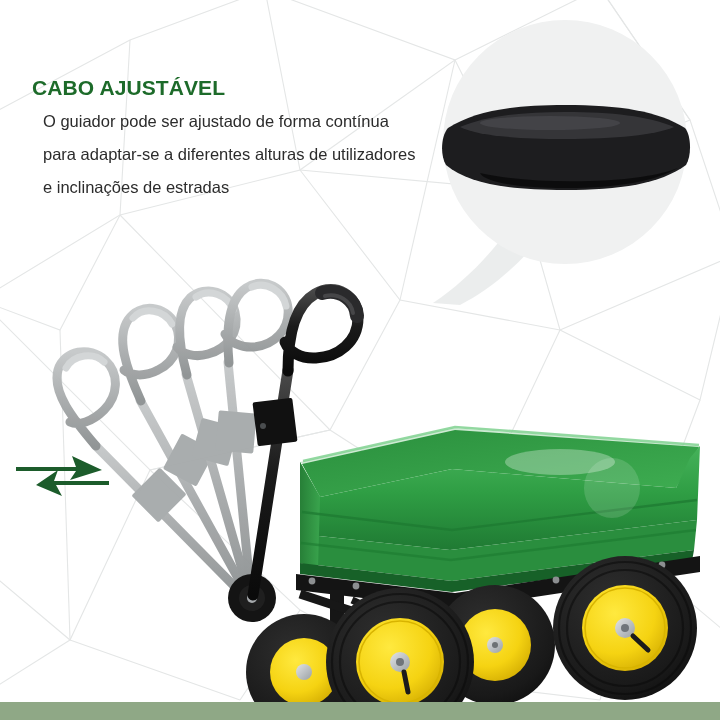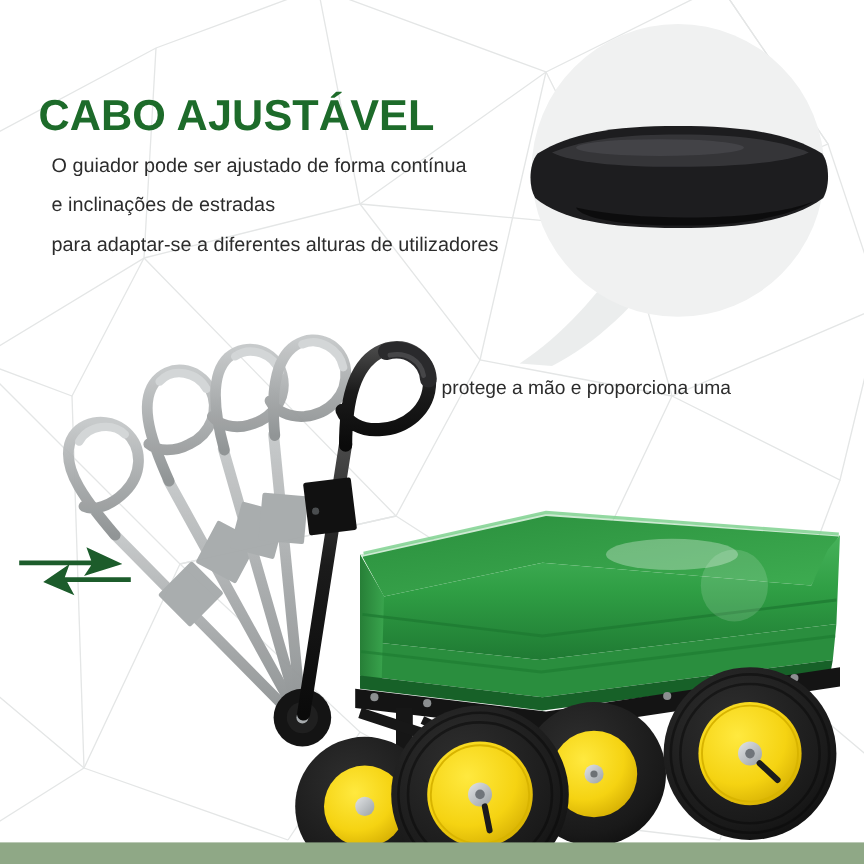--- a/index.html
+++ b/index.html
@@ -24,21 +24,21 @@
   .txt-block{position:absolute;z-index:5;}
   .heading{
     color:#1d6b2a;font-weight:bold;margin:0 0 4px 0;
     letter-spacing:.1px;line-height:1.1;
   }
   .body-txt{
     color:#2c2c2c;margin:11px;line-height:1.34;font-weight:400;
   }
 
   #block-cabo{left:32px;top:76px;width:420px;}
-  #block-cabo .heading{font-size:36px;}
+  #block-cabo .heading{font-size:21px;}
   #block-cabo .body-txt{font-size:16.5px;}
 
   #block-eva{left:357px;top:302px;width:330px;}
   #block-eva .heading{font-size:25px;}
   #block-eva .body-txt{font-size:16px;}
 
   
   .callout-wrap{position:absolute;left:300px;top:15px;width:420px;height:290px;z-index:3;}
 
   
@@ -99,26 +99,25 @@
                C 356 120, 315 124, 265 124 C 212 124, 176 120, 160 112 Z" fill="#3a3a3d" opacity="0.85"></path>
       <path d="M180 158 C 212 165, 250 167, 290 166 C 330 165, 360 160, 378 153
                C 356 166, 318 173, 266 173 C 218 173, 184 167, 180 158 Z" fill="#050505" opacity="0.7"></path>
       <ellipse cx="250" cy="108" rx="70" ry="7" fill="#55555a" opacity="0.45"></ellipse>
     </g>
   </svg>
 
   <div class="txt-block" id="block-cabo">
     <p class="heading">CABO AJUSTÁVEL</p>
     <p class="body-txt">O guiador pode ser ajustado de forma contínua</p>
+    <p class="body-txt">para adaptar-se a diferentes alturas de utilizadores</p>
     <p class="body-txt">e inclinações de estradas</p>
-    <p class="body-txt">para adaptar-se a diferentes alturas de utilizadores</p>
   </div>
 
   <div class="txt-block" id="block-eva">
-    <p class="body-txt">protege a mão e proporciona uma</p>
   </div>
 
   <svg class="arrows" viewBox="0 0 110 70">
     <g fill="#1c5c2b">
       <path d="M2 27 L62 27 L58 16 L88 30 L56 40 L62 31 L2 31 Z"></path>
       <path d="M95 41 L40 41 L44 30 L22 45 L48 56 L42 45 L95 45 Z"></path>
     </g>
   </svg>
 
   <svg class="art" viewBox="0 0 720 460">

